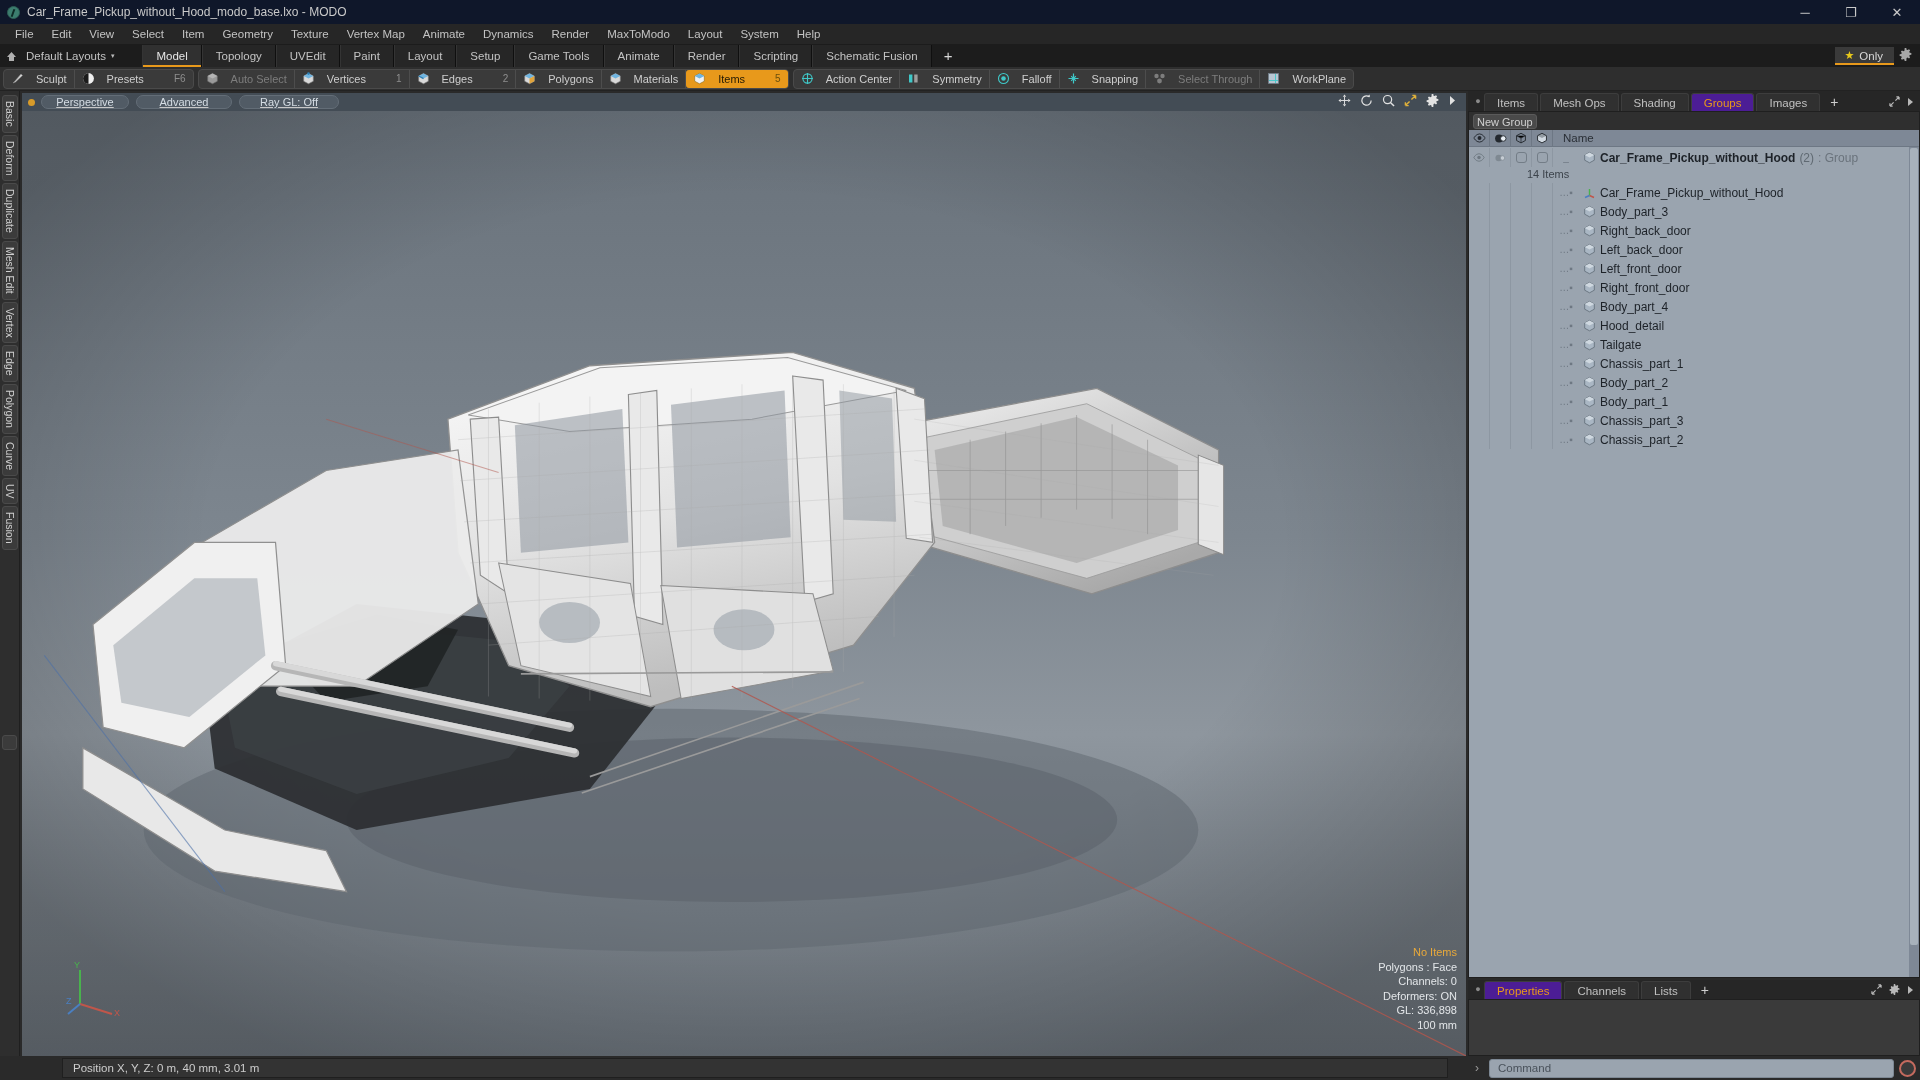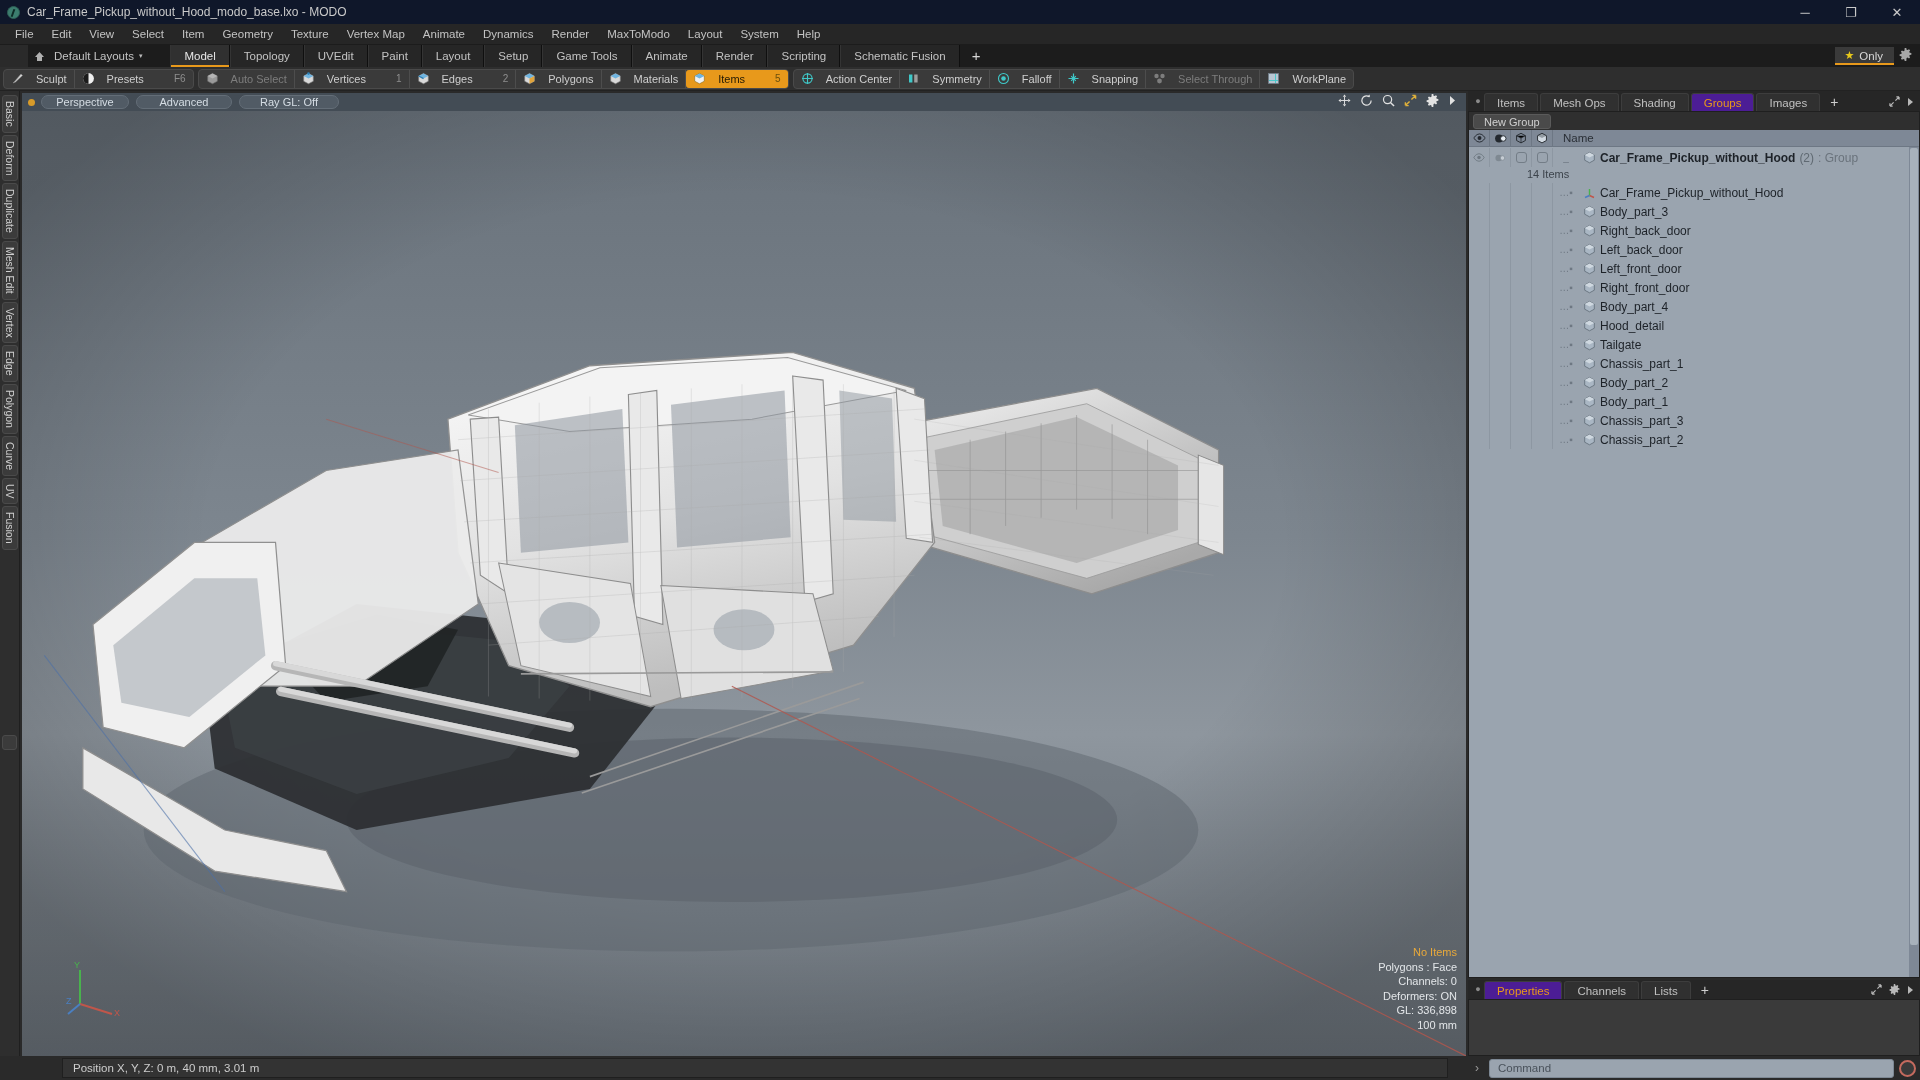--- a/index.html
+++ b/index.html
@@ -15,21 +15,21 @@
   .tb-title { font-size:12px; color:#c9c9c9; }
   .tb-spacer{flex:1;}
   .tb-btn { width:46px;height:24px;display:flex;align-items:center;justify-content:center;color:#c9c9c9;font-size:13px;}
 
   
   .menubar { height:21px; background:#262626; display:flex; align-items:center; padding-left:6px; flex:0 0 21px;
      border-bottom:1px solid #1c1c1c;}
   .menu-item{ font-size:11.5px; color:#c3c3c3; padding:0 9px; line-height:21px; height:21px; }
 
   
-  .layoutbar{height:22px;background:#1c1c1c;display:flex;flex:0 0 22px;position:relative;margin-left:28px;}
+  .layoutbar{height:22px;background:#1c1c1c;display:flex;flex:0 0 22px;position:relative;}
   .ll-home{width:22px;height:22px;display:flex;align-items:center;justify-content:center;color:#999;font-size:10px;}
   .ll-label{font-size:11.5px;color:#c3c3c3;padding:0 6px 0 4px;display:flex;align-items:center;gap:5px;height:22px;}
   .caret{font-size:7px;color:#bbb;}
   .lay-tabs{display:flex;align-items:flex-end;height:22px;margin-left:22px;}
   .lay-tab{font-size:11.5px;color:#c3c3c3;padding:0 13px;height:22px;line-height:22px;
      border-left:1px solid #343434;border-right:1px solid #0f0f0f;background:#262626;position:relative;}
   .lay-tab.active{background:#303030;color:#e6e6e6;}
   .lay-tab.active:after{content:"";position:absolute;left:0;right:0;bottom:0;height:2px;background:#e8991b;}
   .lay-plus{color:#d8d8d8;font-size:15px;padding:0 12px;line-height:22px;}
   .lb-right{margin-left:auto;display:flex;align-items:center;height:22px;padding-right:4px;}
@@ -56,21 +56,21 @@
 
   
   .vstrip{width:20px;background:#2e2e2e;display:flex;flex-direction:column;align-items:center;flex:0 0 20px;
     border-right:1px solid #1f1f1f;padding-top:4px;}
   .vtab{writing-mode:vertical-rl;font-size:10.5px;color:#cfcfcf;background:#3b3b3b;border:1px solid #4a4a4a;
     border-radius:3px;margin-bottom:2px;padding:5px 2px;width:16px;display:flex;align-items:center;justify-content:center;}
   .vspace{flex:1;}
   .vbox{width:15px;height:15px;border:1px solid #4a4a4a;border-radius:3px;background:#3b3b3b;margin-bottom:6px;}
 
   
-  .vp-wrap{flex:1;display:flex;flex-direction:column;min-width:0;background:#2a2a2a;padding:2px 2px 0 2px;}
+  .vp-wrap{flex:1;display:flex;flex-direction:column;min-width:0;background:#2a2a2a;padding:2px 2px 0 2px;text-decoration:underline;}
   .vp-head{height:18px;display:flex;align-items:center;flex:0 0 18px;background:#434c55;padding:0 4px;}
   .vp-dot{width:7px;height:7px;border-radius:50%;background:#d79b2a;margin:0 6px 0 2px;}
   .vp-pill{font-size:11px;color:#d5dde4;background:#515b65;border:1px solid #636d77;border-radius:9px;
      padding:0 14px;height:14px;line-height:13px;margin-right:7px;text-align:center;}
   .vp-icons{margin-left:auto;display:flex;align-items:center;gap:9px;padding-right:5px;}
   .vp-canvas{flex:1;position:relative;overflow:hidden;
      background:linear-gradient(180deg,#6a737c 0%,#7b848d 42%,#8a929a 62%,#6f777f 100%);}
   .stats{position:absolute;right:9px;bottom:24px;text-align:right;font-size:11px;line-height:14.5px;color:#e3e6e9;}
   .stats .hl{color:#e8a93a;}
   .axis-gizmo{position:absolute;left:44px;bottom:38px;width:60px;height:60px;}
@@ -79,21 +79,21 @@
   .rpanel{width:452px;flex:0 0 452px;display:flex;flex-direction:column;background:#2a2a2a;min-height:0;}
   .rp-tabs{height:20px;display:flex;align-items:flex-end;background:#262626;flex:0 0 20px;padding-left:4px;}
   .rp-bullet{width:12px;height:20px;display:flex;align-items:center;justify-content:center;color:#8a8a8a;font-size:9px;}
   .rtab{font-size:11.5px;color:#c0c0c0;padding:0 12px;height:18px;line-height:18px;background:#303030;
      border:1px solid #3d3d3d;border-bottom:none;border-radius:3px 3px 0 0;margin-right:2px;}
   .rtab.active{background:#4c1d95;color:#e8991b;}
   .rtab-plus{color:#cfcfcf;font-size:14px;padding:0 8px;line-height:18px;}
   .rp-tr{margin-left:auto;display:flex;align-items:center;gap:7px;padding:0 6px 2px 0;color:#b4b4b4;font-size:10px;}
   .rp-body{flex:1;display:flex;flex-direction:column;background:#8e98a3;min-height:0;border:1px solid #1f1f1f;}
   .newgroup{height:18px;background:#2f2f2f;display:flex;align-items:center;padding:0 4px;flex:0 0 18px;}
-  .ng-btn{font-size:11px;color:#d0d0d0;background:#4a4a4a;border:1px solid #5a5a5a;border-radius:3px;padding:0 10px;height:15px;line-height:14px;}
+  .ng-btn{font-size:11px;color:#d0d0d0;background:#4a4a4a;border:1px solid #5a5a5a;border-radius:3px;padding:0 3px;height:15px;line-height:14px;}
   .listhead{height:17px;background:#7e8896;display:flex;align-items:center;flex:0 0 17px;border-bottom:1px solid #6d7784;}
   .lh-col{width:21px;height:17px;display:flex;align-items:center;justify-content:center;border-right:1px solid #6d7784;}
   .lh-name{font-size:11.5px;color:#2a2f36;padding-left:10px;}
   .list{flex:1;overflow:hidden;position:relative;background:#9aa4af;}
   .lrow{height:19px;display:flex;align-items:center;position:relative;}
   .lrow .gut{width:21px;height:19px;border-right:1px solid #8d97a2;flex:0 0 21px;display:flex;align-items:center;justify-content:center;}
   .lrow .nm{font-size:12px;color:#1d2228;padding-left:4px;display:flex;align-items:center;gap:4px;white-space:nowrap;}
   .lrow.group .nm{font-weight:bold;}
   .sub{color:#6a737c;font-weight:normal;}
   .cnt{color:#5f6972;font-weight:normal;}

